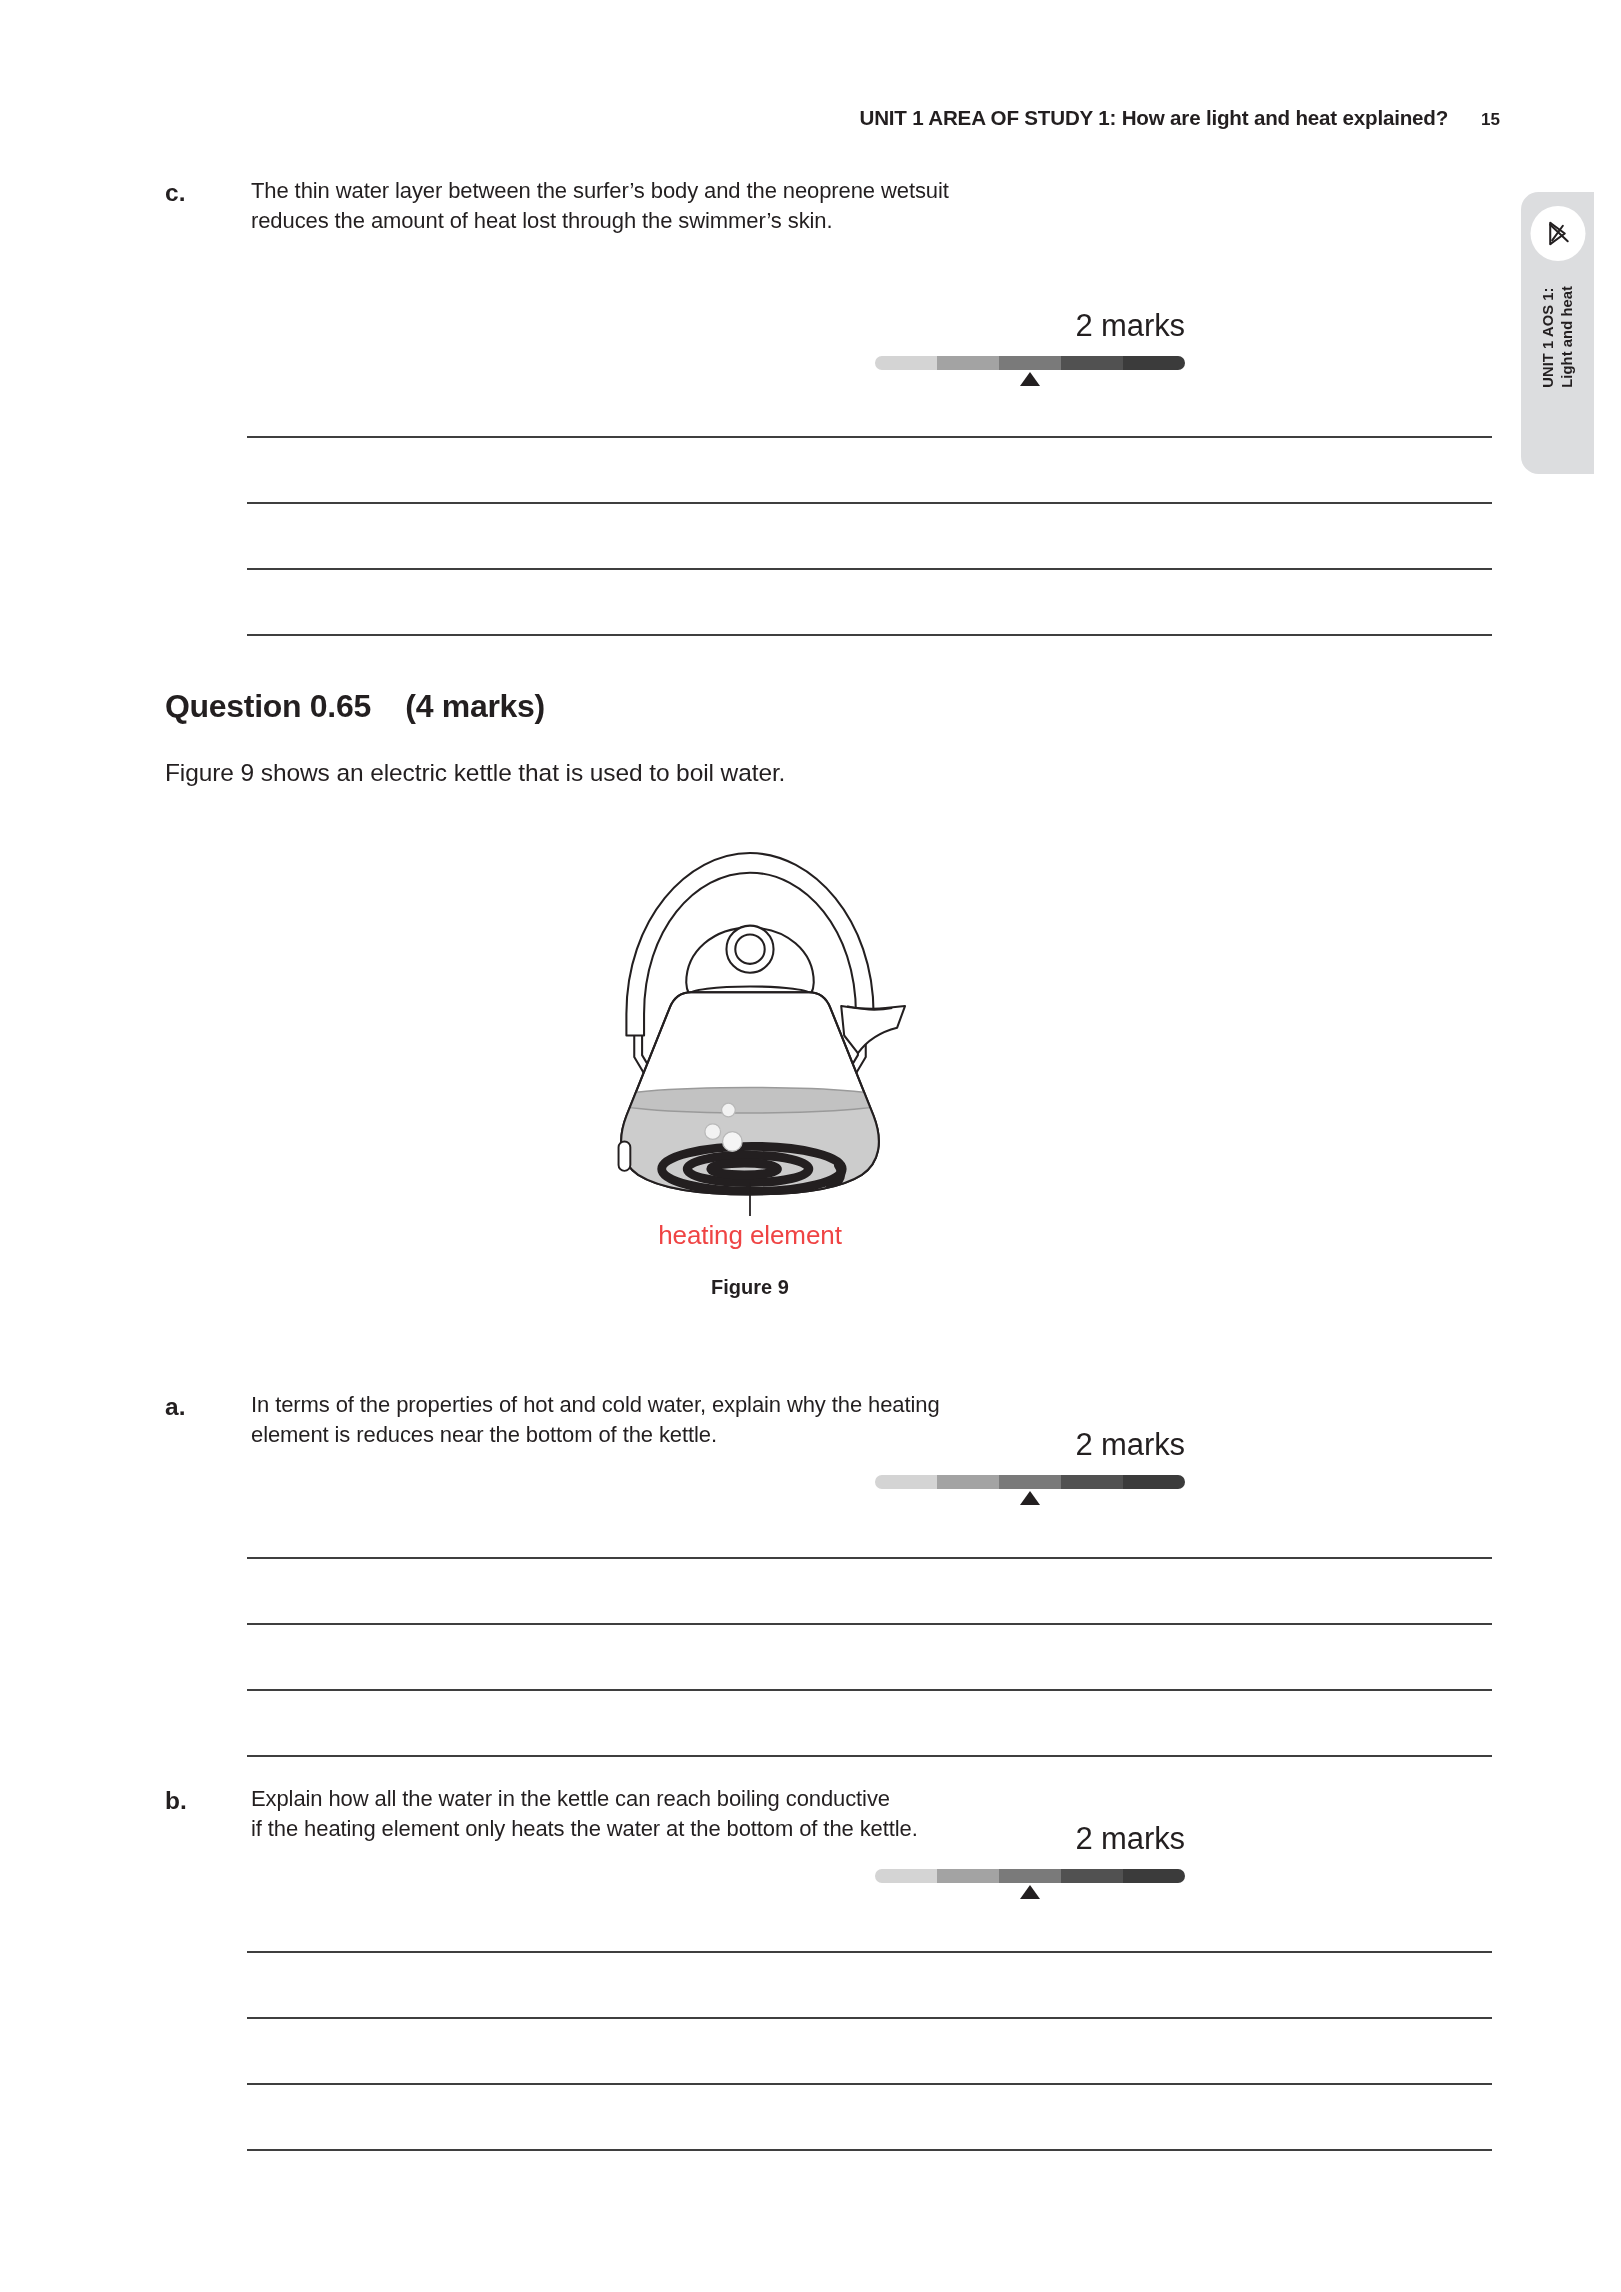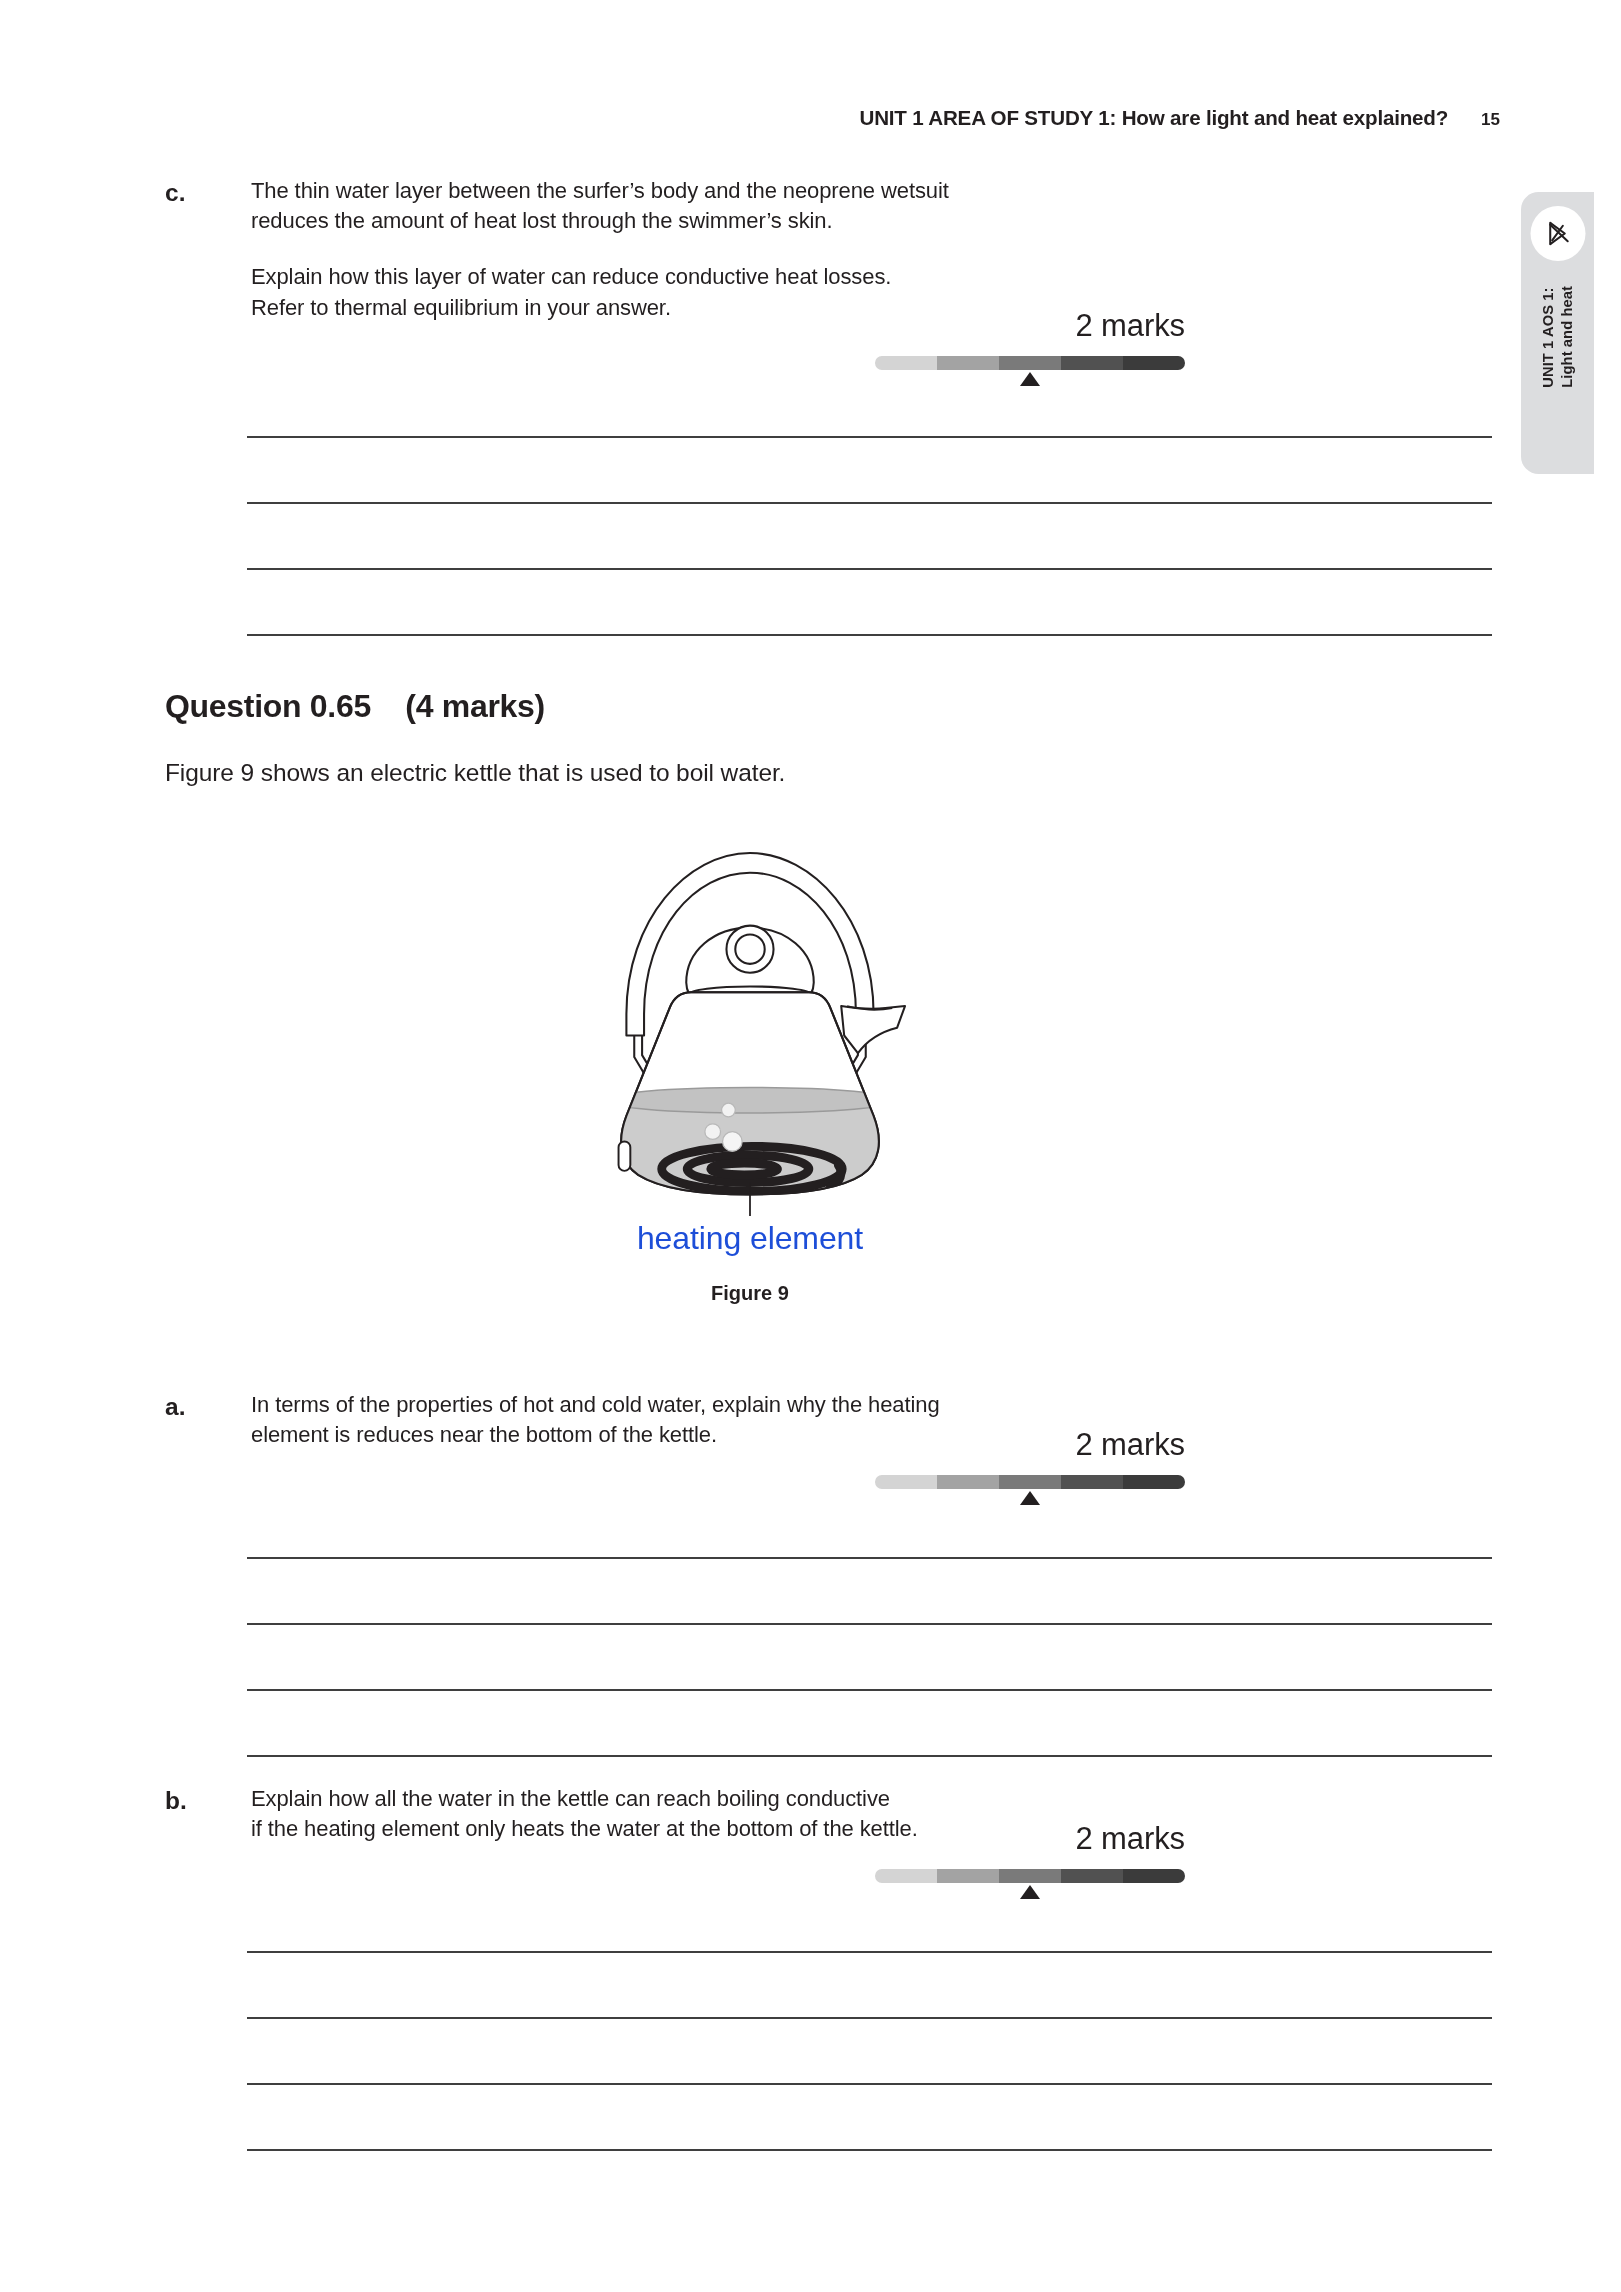--- a/index.html
+++ b/index.html
@@ -194,22 +194,22 @@
   
   .figure-wrap {
     position: absolute;
     left: 0;
     width: 1500px;
     display: flex;
     flex-direction: column;
     align-items: center;
   }
   .figure-caption-label {
-    font-size: 32px;
-    color: #1d4ed8;
+    font-size: 26px;
+    color: #ef4444;
     text-align: left;
     letter-spacing: -0.1px;
   }
   .figure-caption {
     margin-top: 25.5px;
     font-size: 20px;
     font-weight: 700;
     color: #231f20;
     text-align: center;
   }
@@ -238,22 +238,20 @@
 Light and heat</span>
     </div>
   </div>
 
   <div class="part" style="top:176px;">
     <div class="part-row">
       <div class="part-letter">c.</div>
       <div class="part-body">
         <div class="qtext">The thin water layer between the surfer’s body and the neoprene wetsuit
 reduces the amount of heat lost through the swimmer’s skin.</div>
-        <div class="qtext">Explain how this layer of water can reduce conductive heat losses.
-Refer to thermal equilibrium in your answer.</div>
       </div>
     </div>
   </div>
 
   <div class="marks-block" style="top:307px;">
     <div class="marks-label">2 marks</div>
     <div class="difficulty-bar">
       <div class="seg" style="background: rgb(212, 212, 212);"></div>
       <div class="seg" style="background: rgb(163, 163, 163);"></div>
       <div class="seg" style="background: rgb(122, 122, 122);"></div>

